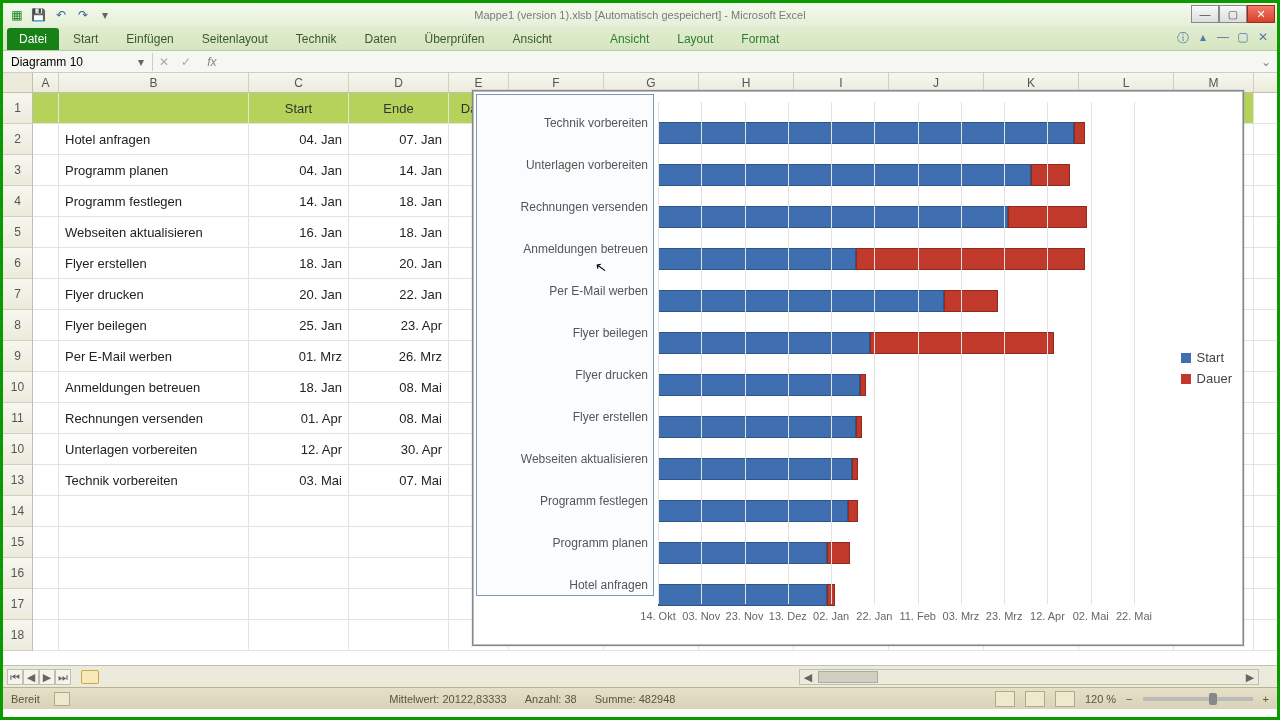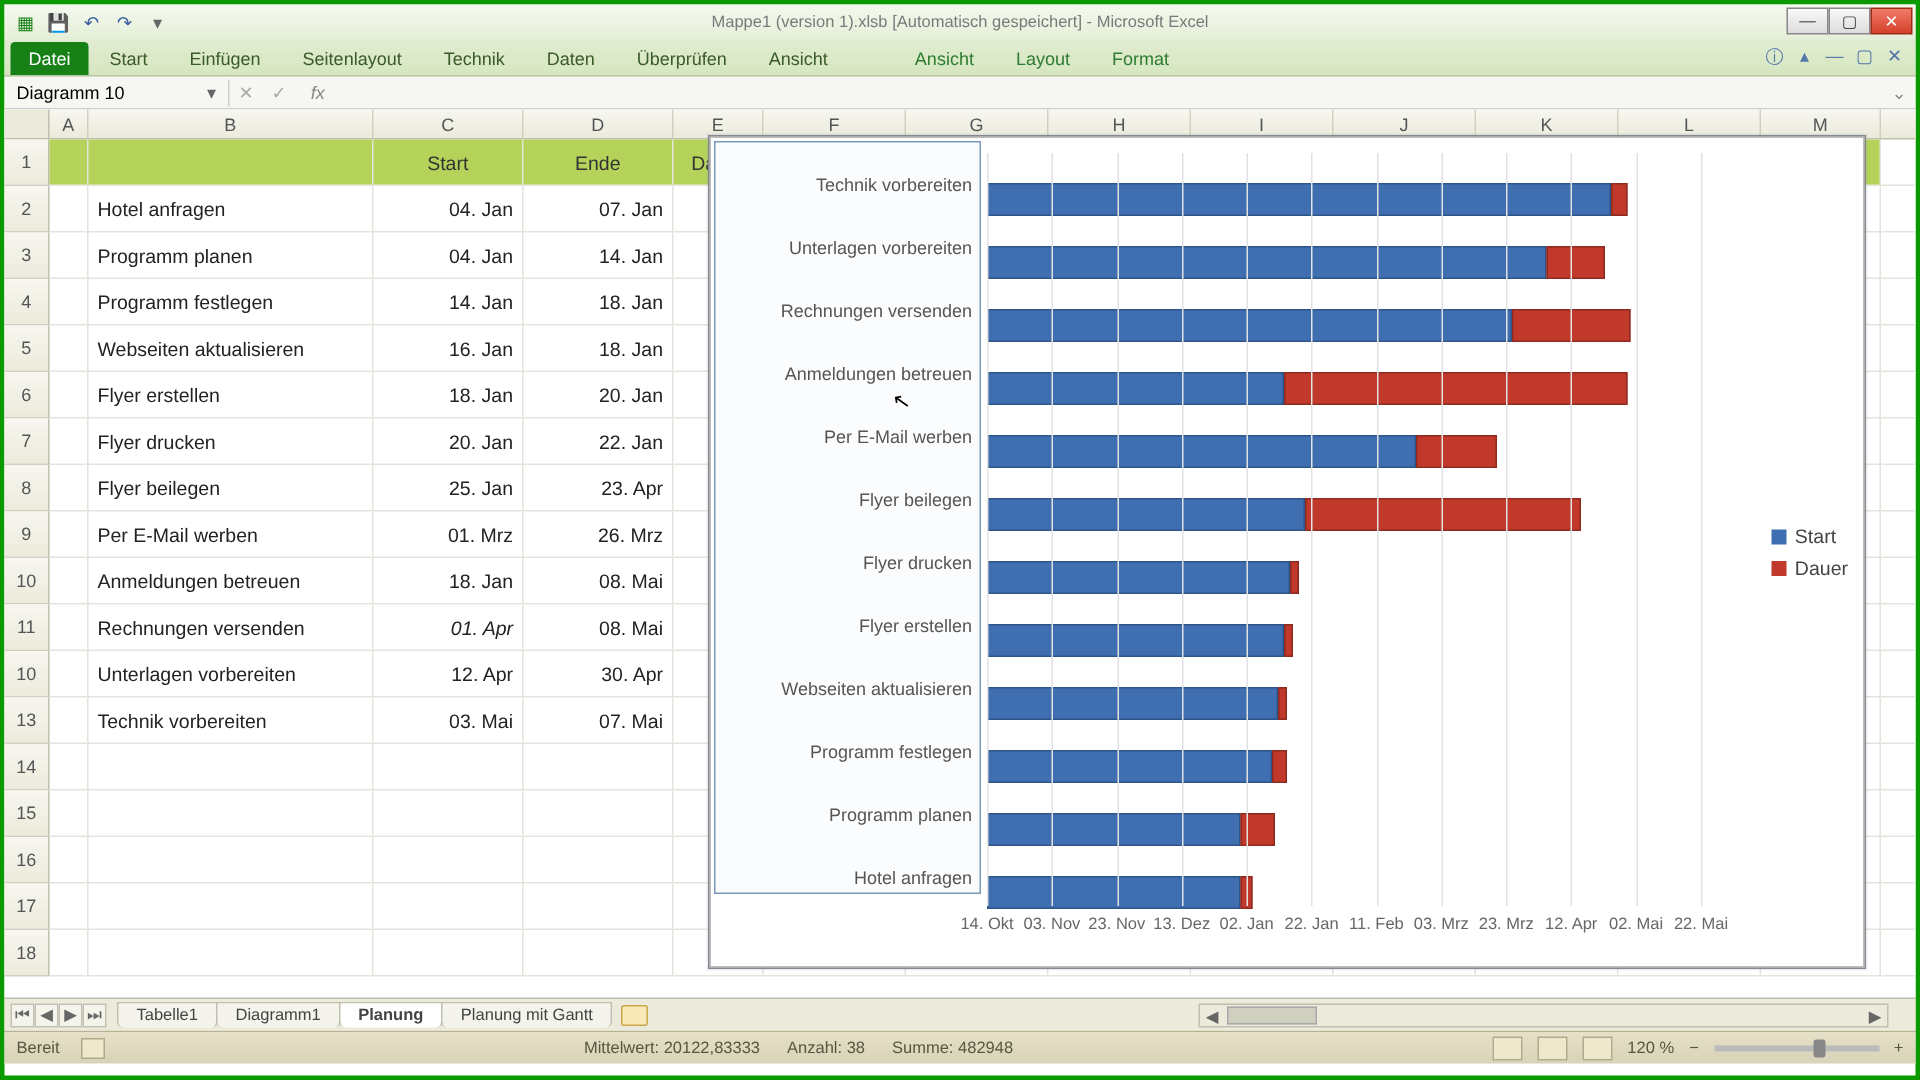--- a/index.html
+++ b/index.html
@@ -311,21 +311,21 @@
             <div class="cell" style="width: 95px;"></div>
             <div class="cell" style="width: 95px;"></div>
             <div class="cell" style="width: 95px;"></div>
             <div class="cell" style="width: 95px;"></div>
             <div class="cell" style="width: 95px;"></div>
             <div class="cell" style="width: 80px;"></div>
           </div>
           <div class="gridrow">
             <div class="cell" style="width: 26px;"></div>
             <div class="cell" style="width: 190px;">Rechnungen versenden</div>
-            <div class="cell num" style="width: 100px; font-style: italic;">01. Apr</div>
+            <div class="cell num" style="width: 100px;">01. Apr</div>
             <div class="cell num" style="width: 100px;">08. Mai</div>
             <div class="cell num" style="width: 60px;">38</div>
             <div class="cell" style="width: 95px;"></div>
             <div class="cell" style="width: 95px;"></div>
             <div class="cell" style="width: 95px;"></div>
             <div class="cell" style="width: 95px;"></div>
             <div class="cell" style="width: 95px;"></div>
             <div class="cell" style="width: 95px;"></div>
             <div class="cell" style="width: 95px;"></div>
             <div class="cell" style="width: 80px;"></div>
@@ -540,26 +540,20 @@
     <span class="cursor">↖</span>
   </div>
 
   <div class="sheettabs">
     <div class="nav">
       <span>⏮</span>
       <span>◀</span>
       <span>▶</span>
       <span>⏭</span>
     </div>
-    <div id="stabs" style="display:flex; margin-left:4px;">
-        <div class="stab">Tabelle1</div>
-        <div class="stab">Diagramm1</div>
-        <div class="stab active">Planung</div>
-        <div class="stab">Planung mit Gantt</div>
-      </div>
     <div class="newtab-ic"></div>
     <div class="hscroll">
       <span class="arr">◀</span>
       <div class="thumb"></div>
       <div style="flex:1"></div>
       <span class="arr">▶</span>
     </div>
   </div>
 
   <div class="status">

